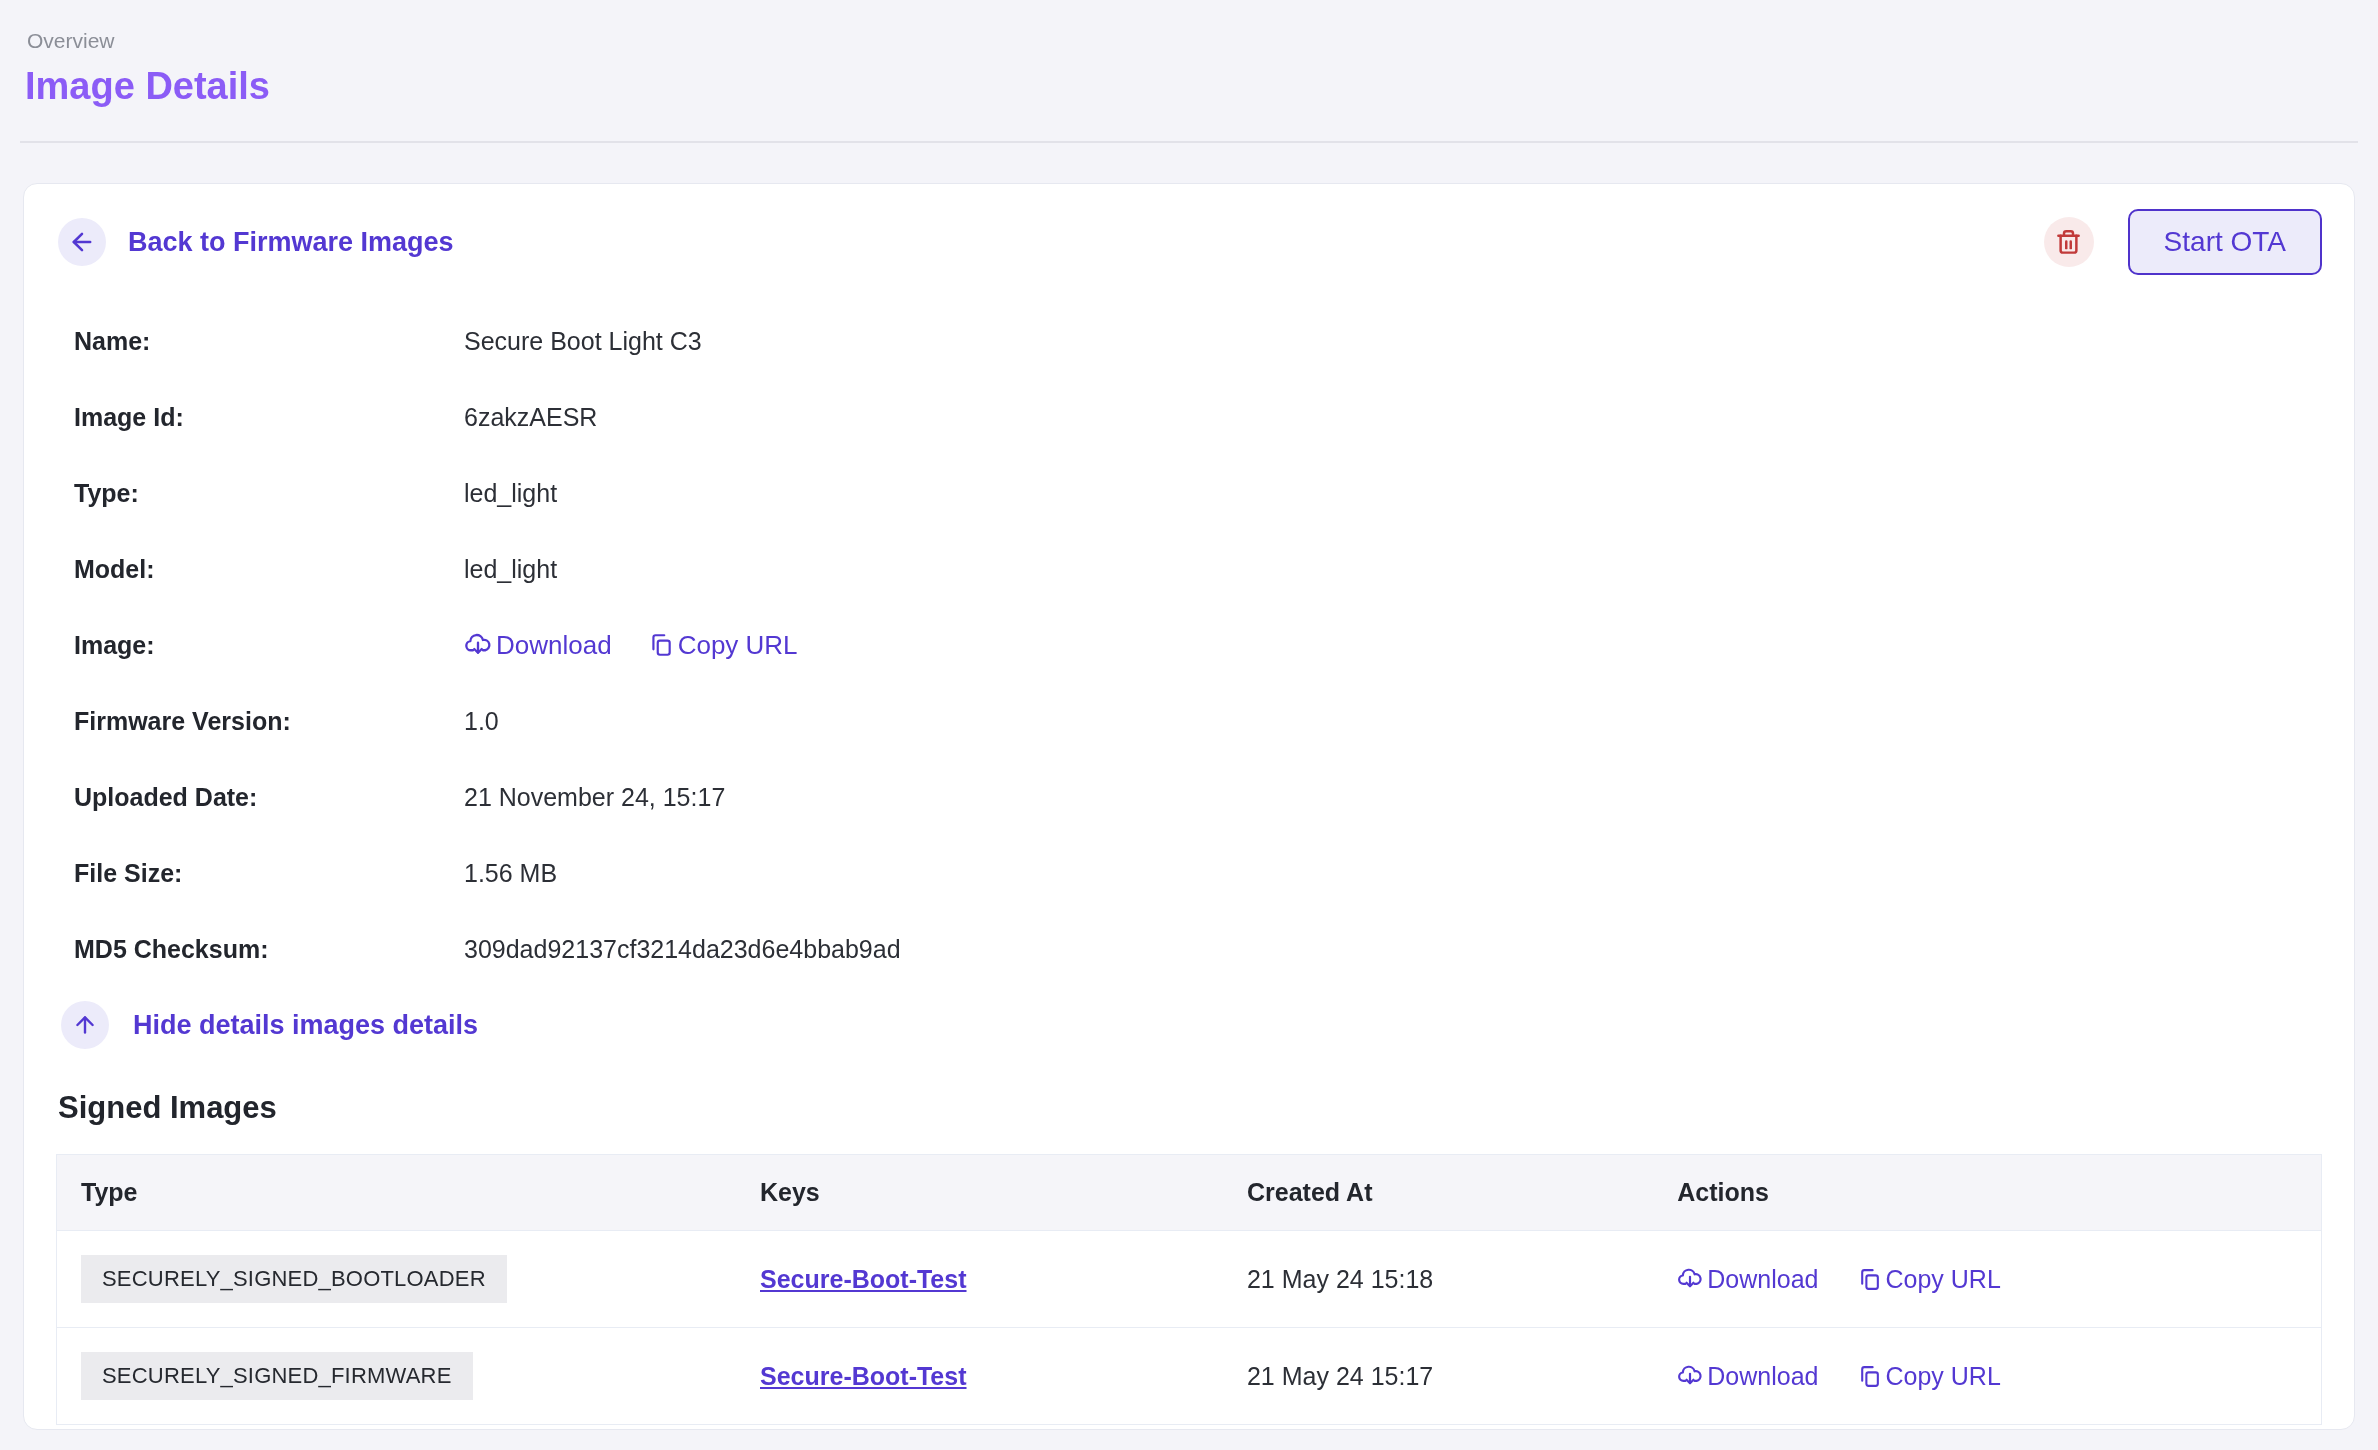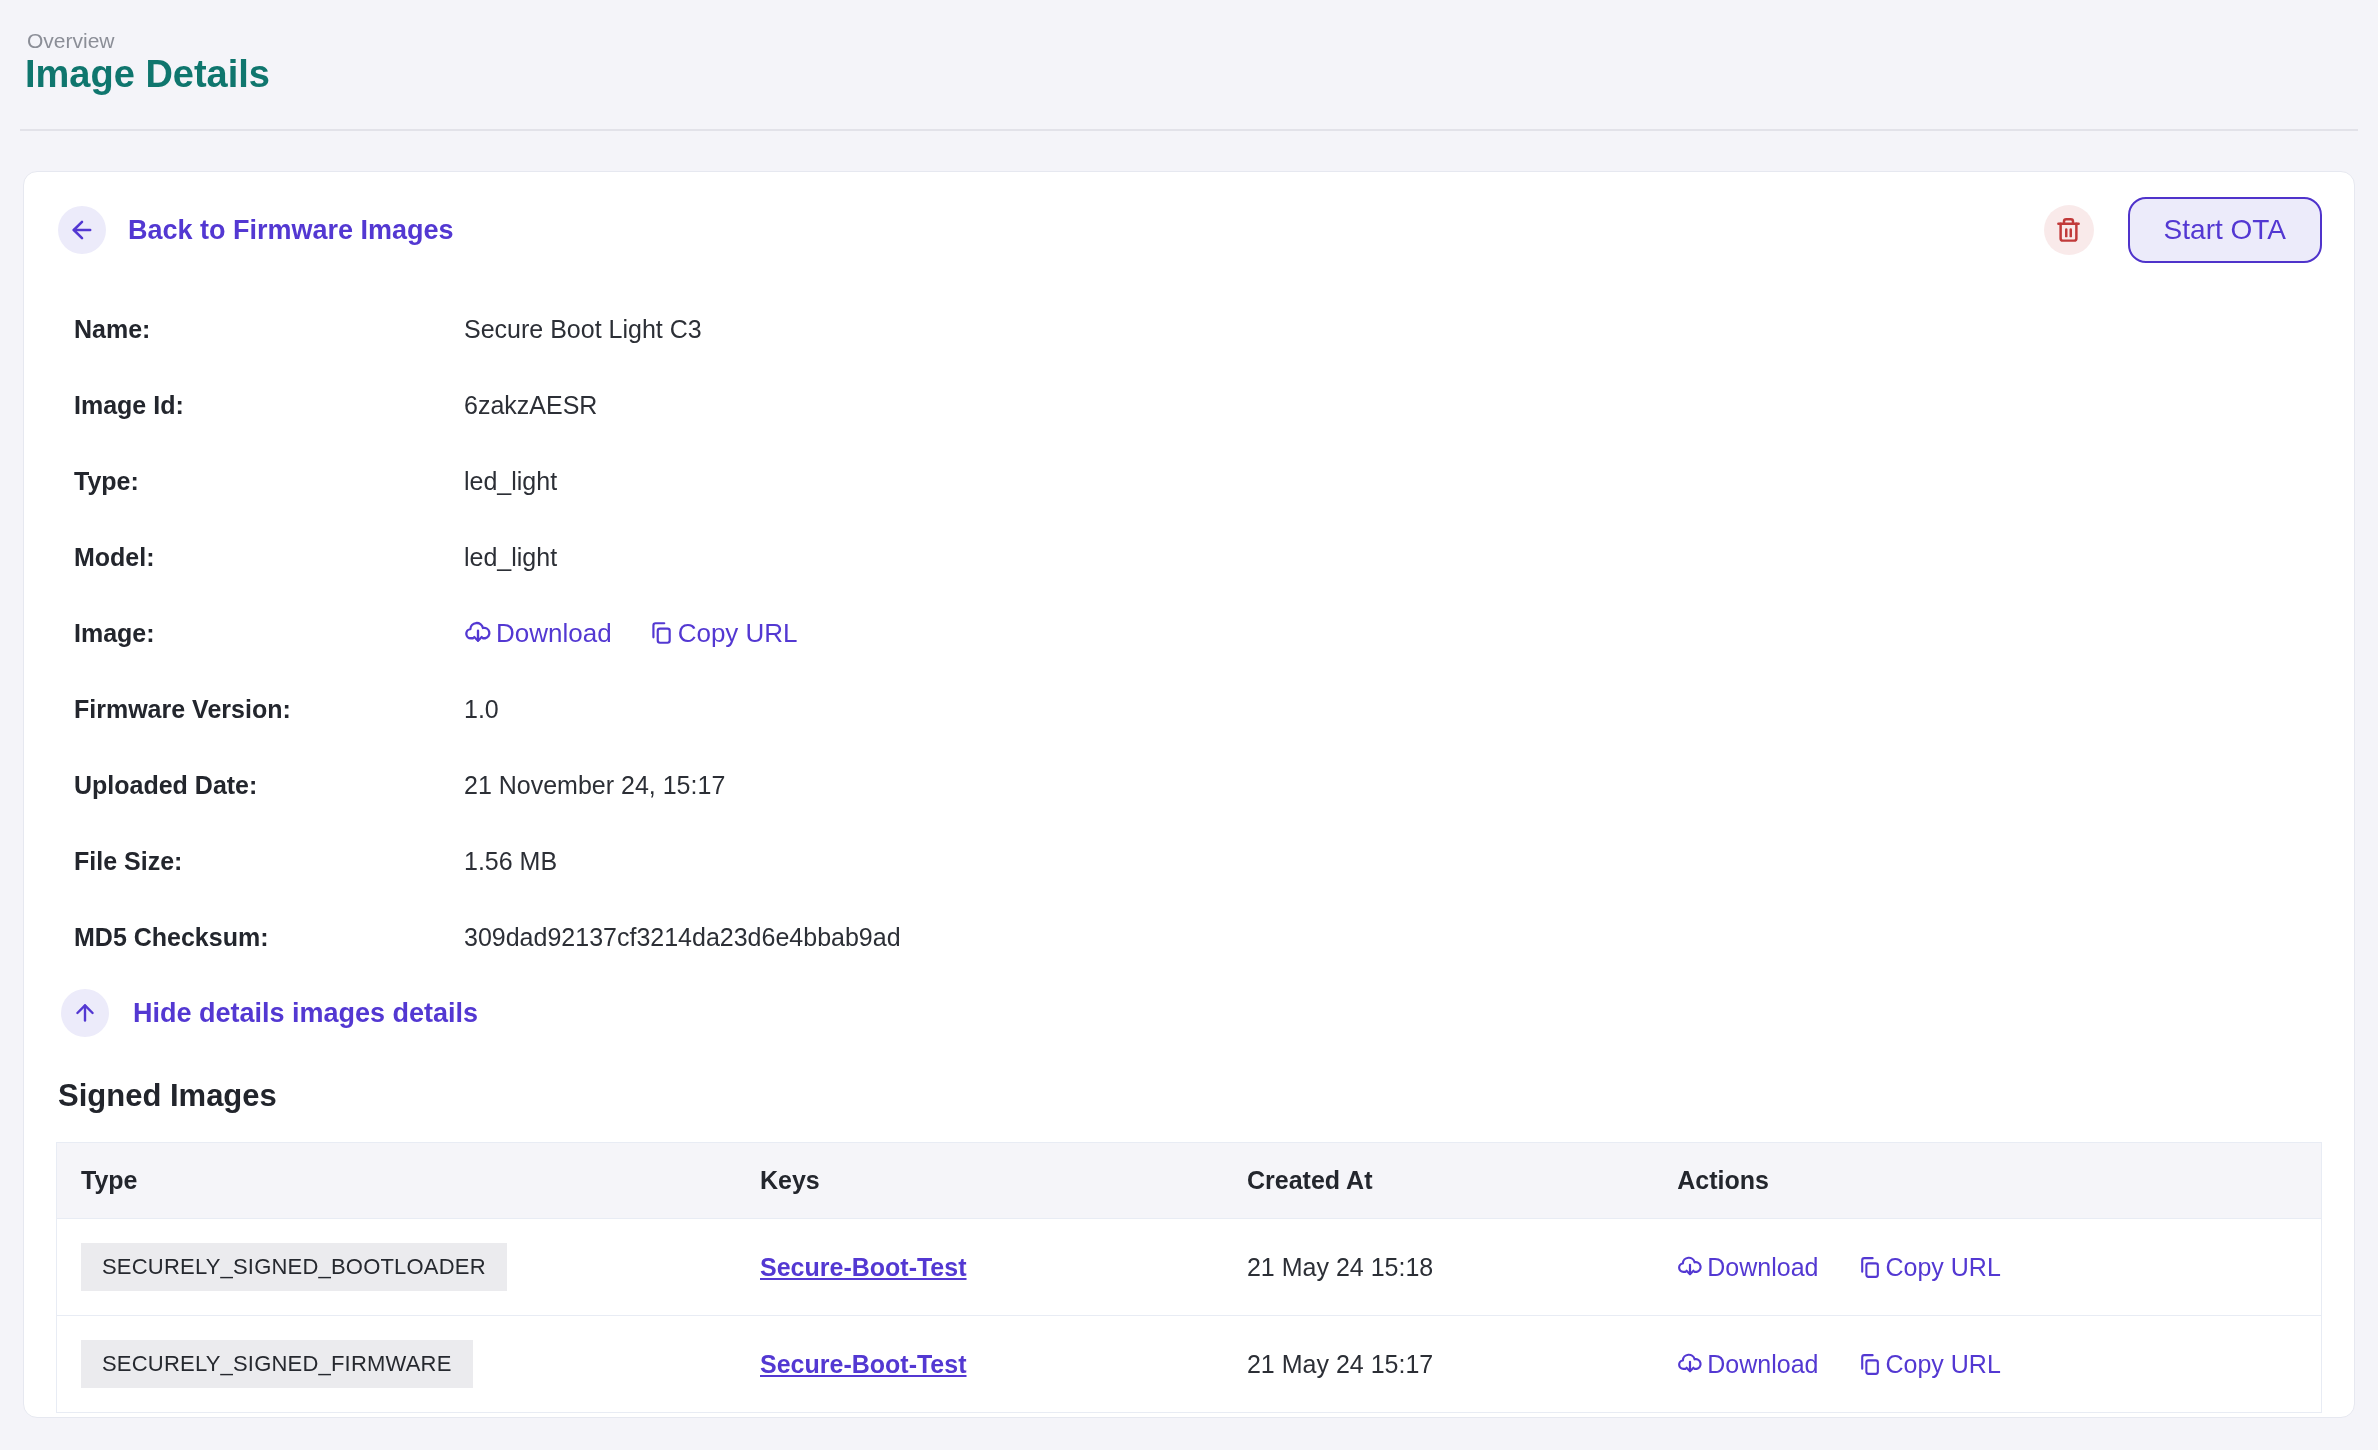--- a/index.html
+++ b/index.html
@@ -21,21 +21,21 @@
   body{
     width:2378px;height:1450px;
     background:var(--page-bg);
     font-family:"Liberation Sans","DejaVu Sans",sans-serif;
     color:var(--text-dark);
     overflow:hidden;
   }
   
   .page-header{padding:30px 0 0 27px;}
   .breadcrumb{font-size:21px;color:var(--text-muted);line-height:1;}
-  .page-title{margin:4px 0 0 -2px;font-size:38px;font-weight:700;color:#0f766e;line-height:1;}
+  .page-title{margin:16px 0 0 -2px;font-size:38px;font-weight:700;color:#8b5cf6;line-height:1;}
   .page-divider{margin:36px 20px 0 20px;height:2px;background:#e2e2e9;}
   
   .card{
     margin:40px 23px 0 23px;
     height:1247px;
     background:var(--card-bg);
     border:1px solid #e6e8f0;
     border-radius:14px;
     padding:25px 32px 24px 32px;
   }
@@ -49,21 +49,21 @@
     border:none;display:flex;align-items:center;justify-content:center;
     cursor:pointer;padding:0;flex:0 0 auto;
   }
   .icon-circle.danger{width:50px;height:50px;background:var(--danger-soft);}
   .link{color:var(--accent);text-decoration:none;cursor:pointer;font-weight:bold;}
   .back-link{font-size:27px;}
   .btn-start-ota{
     min-width:190px;height:66px;
     background:var(--accent-soft);
     border:2px solid #4f33cb;
-    border-radius:18px;
+    border-radius:10px;
     color:var(--accent);
     font-size:28px;font-family:inherit;
     padding:0 34px;cursor:pointer;
   }
   
   .fields{margin-top:28px;}
   .field-row{display:flex;align-items:center;height:76px;padding-left:5px;margin-left:13px;}
   .field-label{width:390px;flex:0 0 390px;font-size:25px;font-weight:700;color:var(--text-dark);}
   .field-value{font-size:25px;color:var(--text-value);}
   .inline-links{display:flex;align-items:center;gap:36px;}

